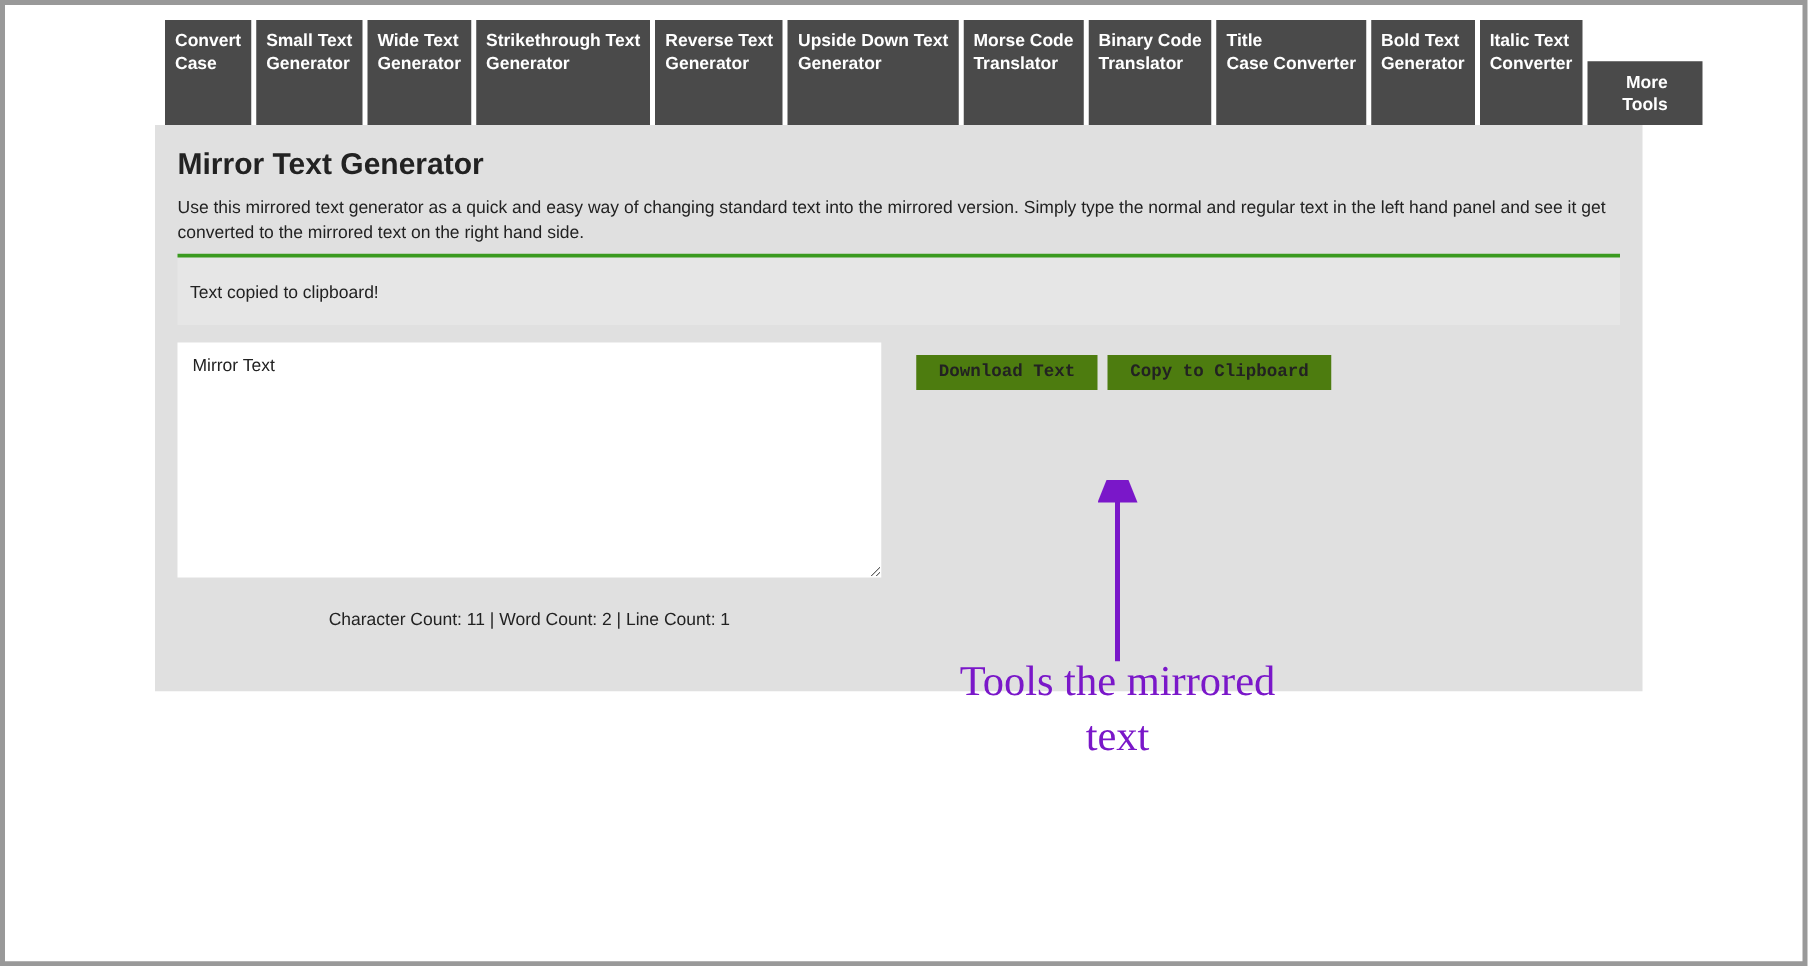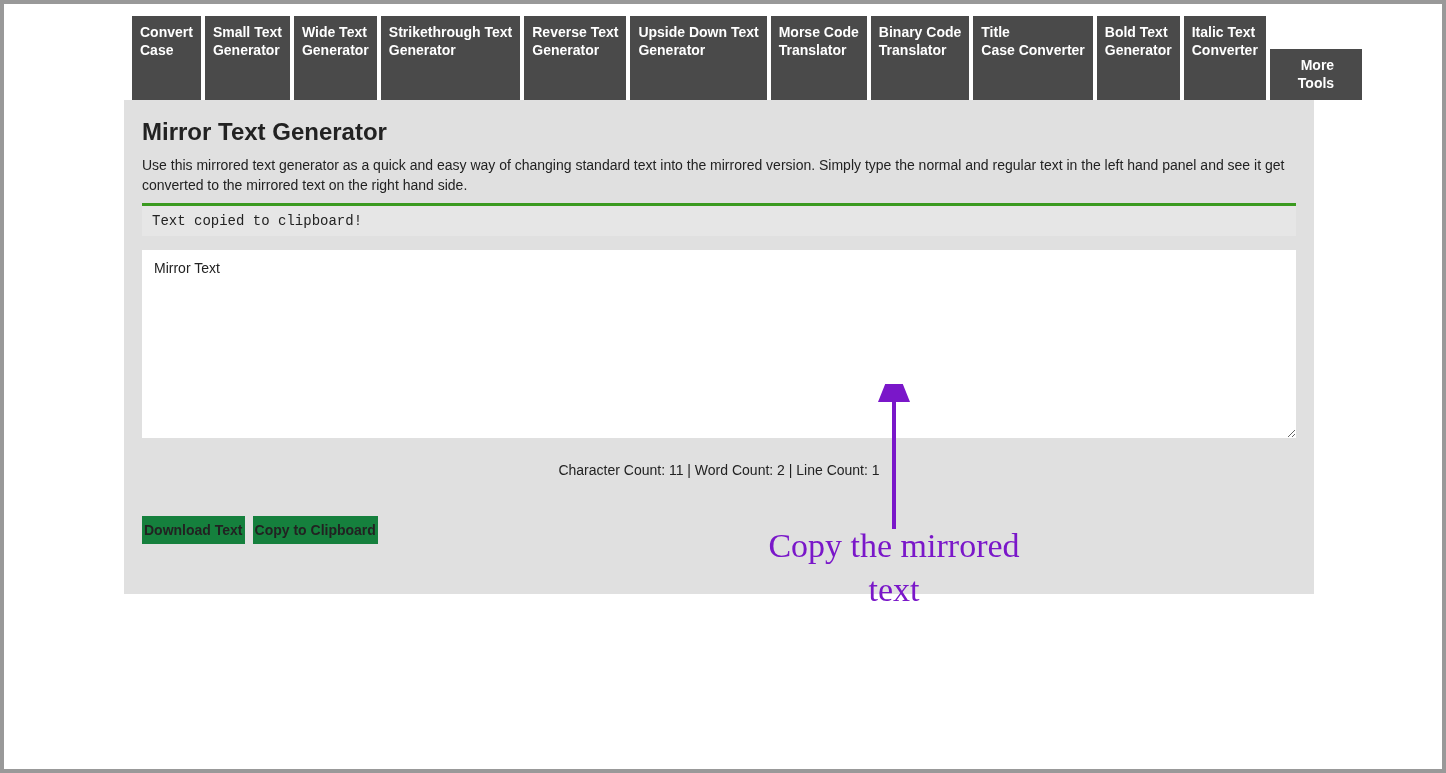--- a/index.html
+++ b/index.html
@@ -43,30 +43,28 @@
     }
     .desc {
       font-size: 14px;
       color: #222;
       line-height: 1.4;
       margin-bottom: 8px;
     }
     .notice-bar {
       border-top: 3px solid #3a9a1f;
       background: #e6e6e6;
-      padding: 7px 10px;
+      padding: 19px 10px;
       font-size: 14px;
       color: #222;
       margin-bottom: 14px;
-      font-family: Liberation Mono, monospace;
     }
     .panels {
       display: flex;
       gap: 28px;
-      flex-direction: column;
     }
     .panel-left, .panel-right { flex: 1; }
     textarea.input-area {
       width: 100%;
       height: 188px;
       background: #fff;
       border: none;
       padding: 10px 12px;
       font-family: inherit;
       font-size: 14px;
@@ -82,24 +80,24 @@
       font-family: inherit;
       font-size: 14px;
       color: #222;
     }
     .btn-row {
       display: flex;
       gap: 8px;
       margin-top: 10px;
     }
     .btn {
-      background: #15803d;
+      background: #4d7c0f;
       border: none;
-      padding: 6px 2px;
-      font-family: Liberation Sans, sans-serif;
+      padding: 6px 18px;
+      font-family: Liberation Mono, monospace;
       font-weight: bold;
       font-size: 14px;
       color: #222;
       cursor: pointer;
     }
     .counts {
       font-size: 14px;
       color: #222;
       margin-top: 20px;
       text-align: center;
@@ -167,13 +165,13 @@
 
 <svg class="annotation" viewBox="0 0 320 260">
   <defs>
     <marker id="arrowhead" markerWidth="12" markerHeight="12" refX="2" refY="4" orient="auto">
       <path d="M0,0 L0,8 L10,4 z" fill="#7a17c9"></path>
     </marker>
   </defs>
   <path d="M150,145 C150,90 150,40 150,10" stroke="#7a17c9" stroke-width="4" fill="none" marker-end="url(#arrowhead)"></path>
 </svg>
 
-<div class="annotation-text">Copy the mirrored text</div>
+<div class="annotation-text">Tools the mirrored text</div>
 
 </body></html>

